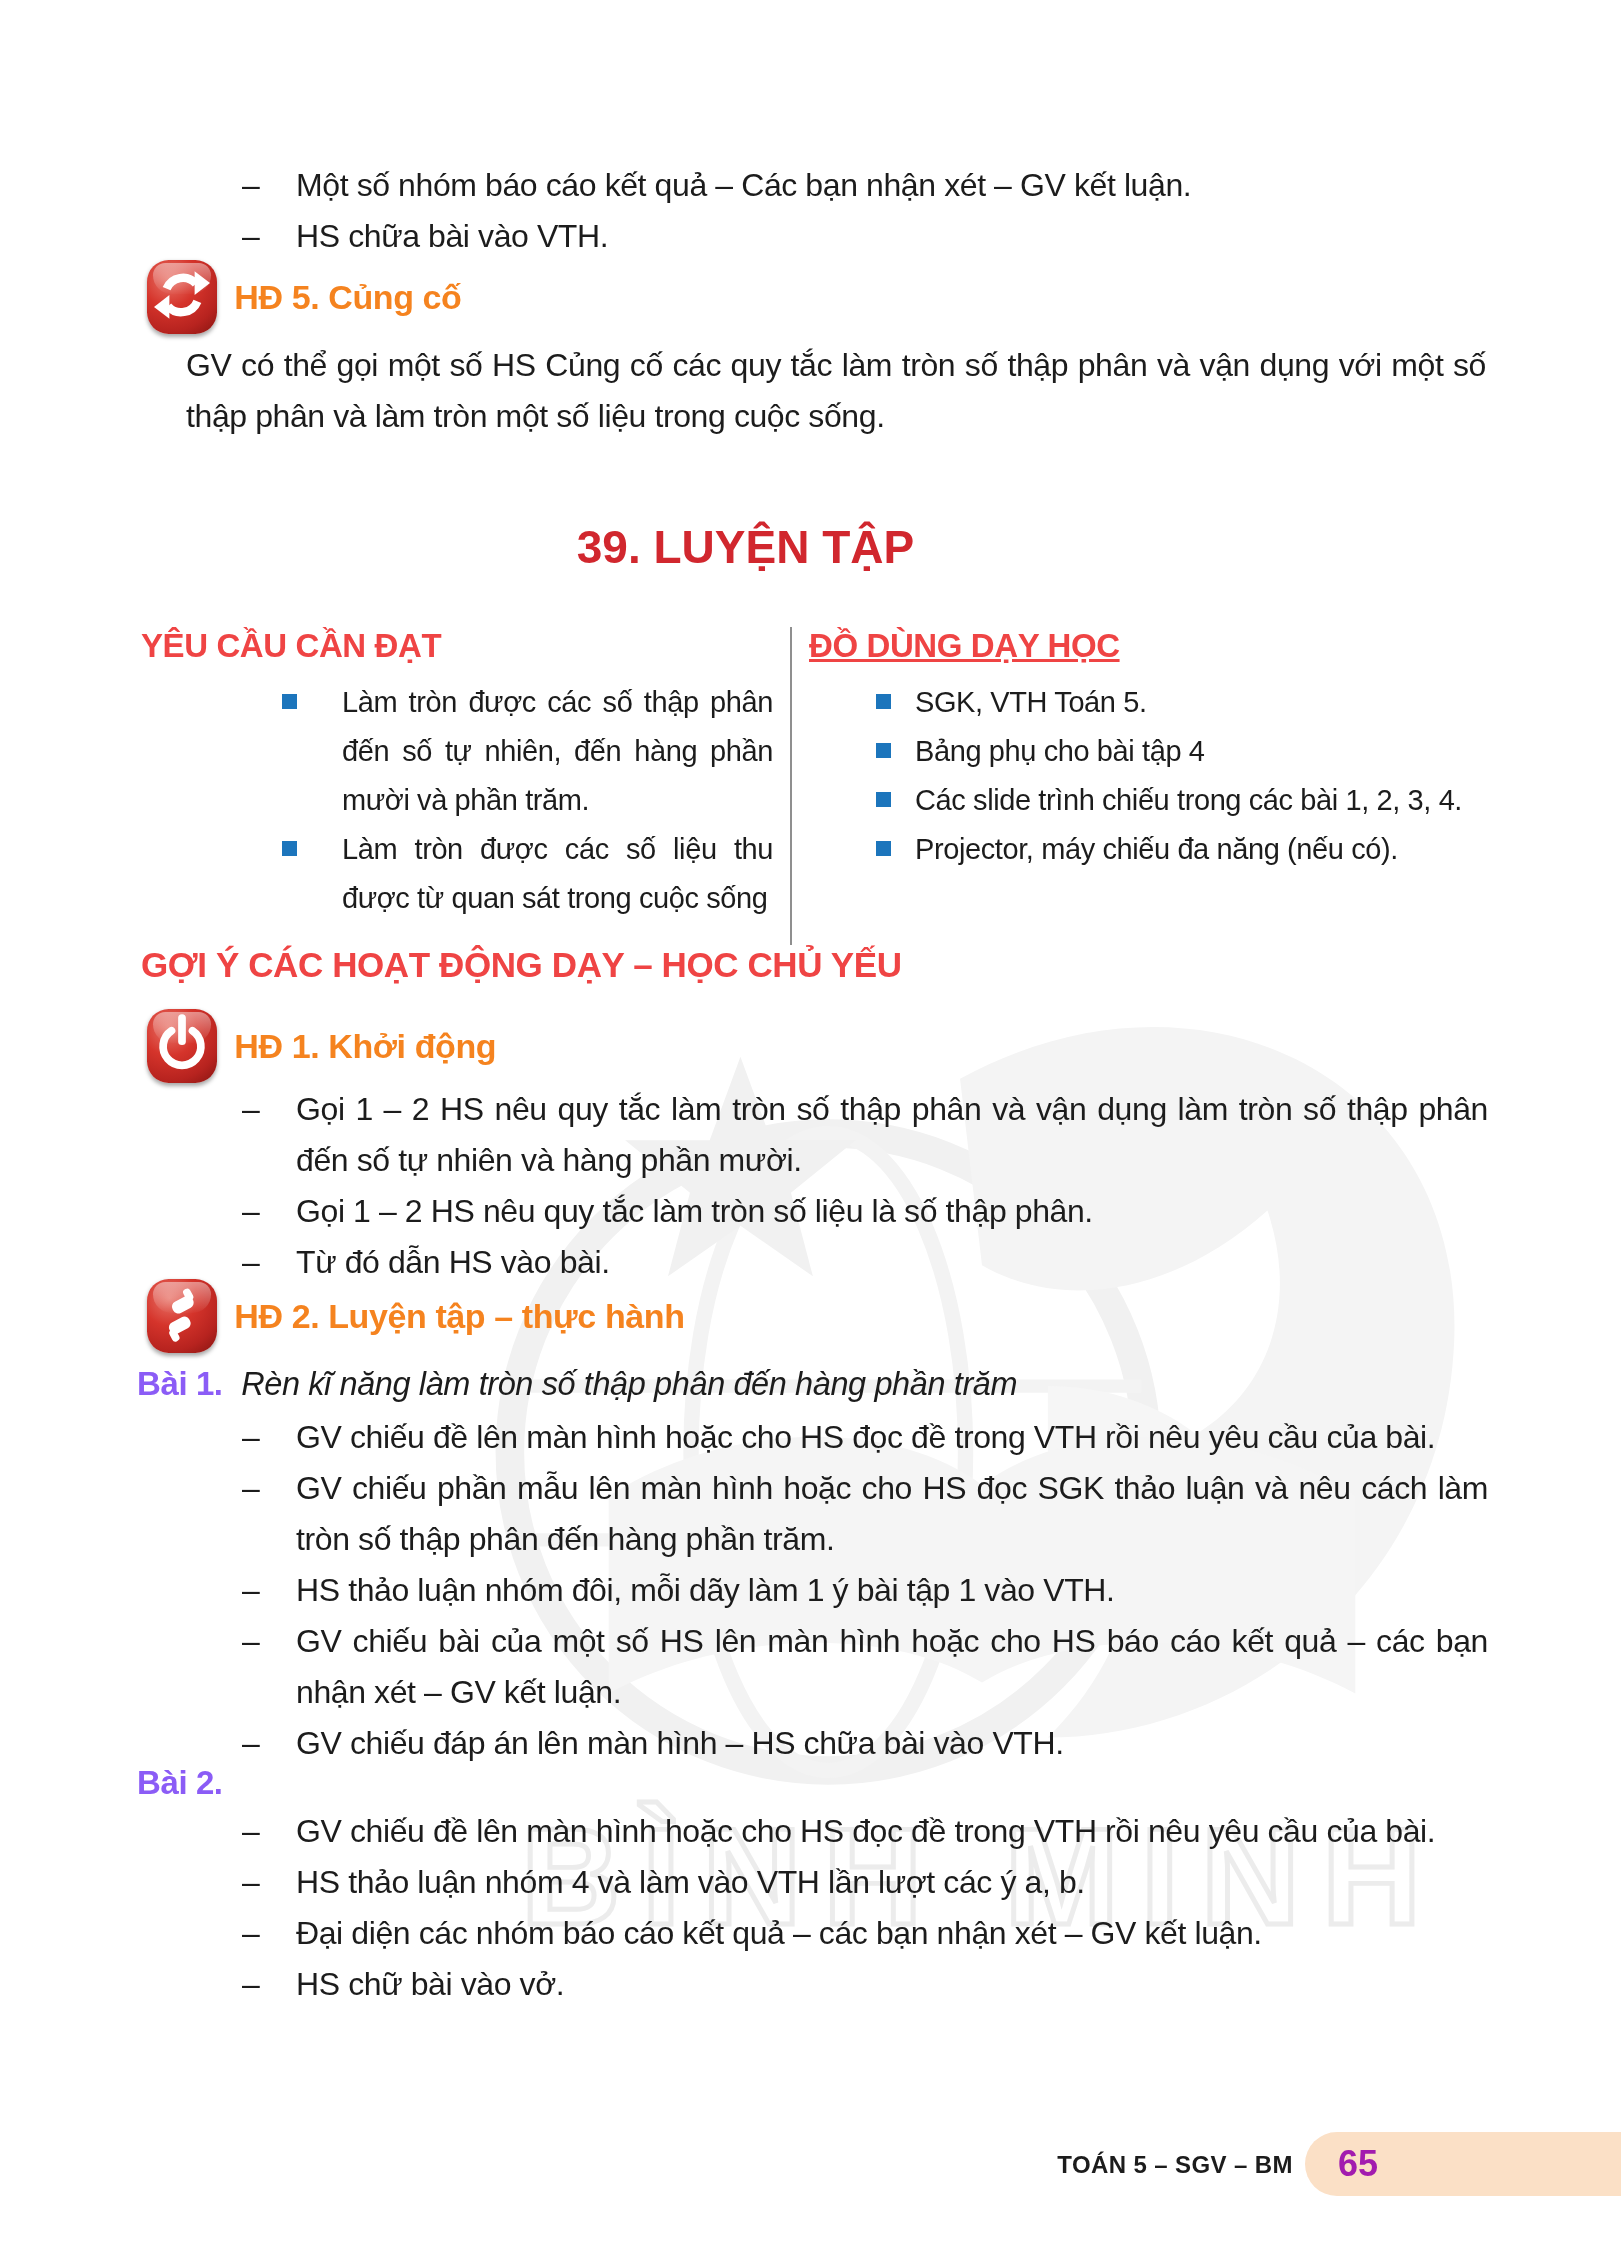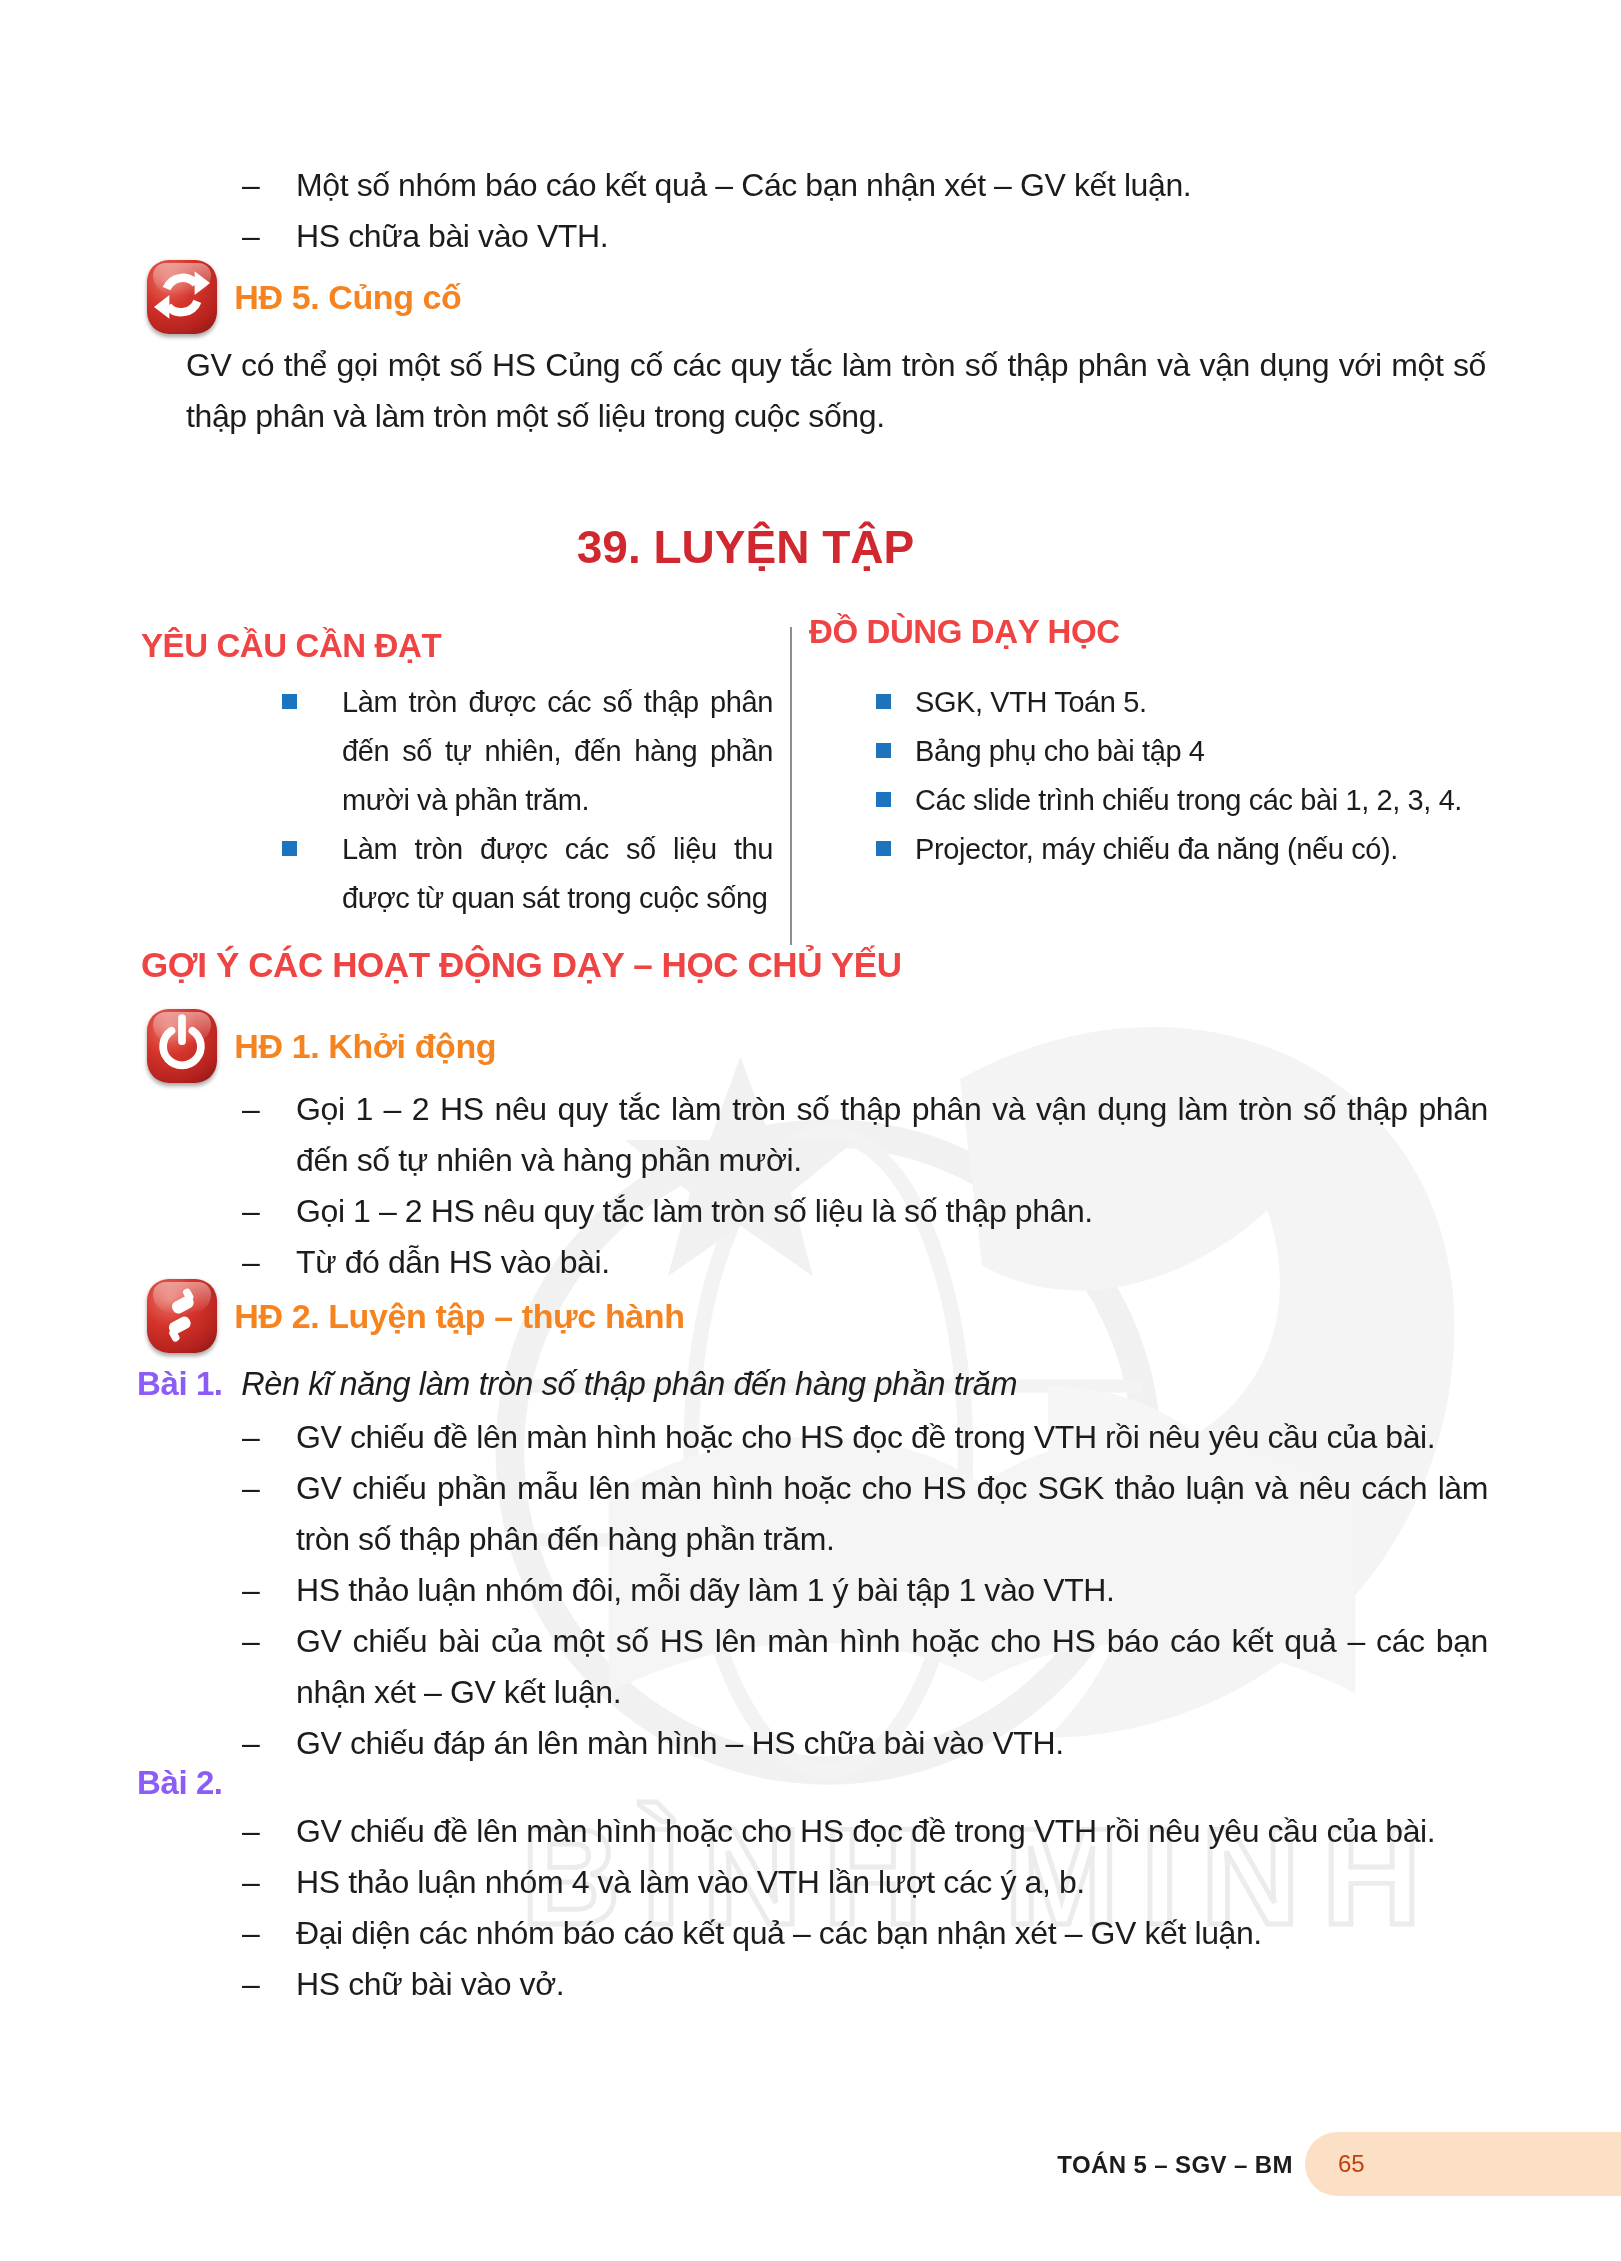--- a/index.html
+++ b/index.html
@@ -41,21 +41,21 @@
   .divider{left:790px;top:627px;width:2.2px;height:318px;background:#8f8f8f;}
   
   .bai-label{color:#8b5cf6;font-weight:bold;font-size:33px;}
   .bai-sub{font-style:italic;font-size:32.5px;}
   
   .footer-label{font-size:24px;font-weight:bold;letter-spacing:0.4px;line-height:43px;}
   .page-badge{
     left:1305px;top:2132px;width:316px;height:64px;background:#FBE0C6;
     border-radius:32px 0 0 32px;
   }
-  .page-badge span{display:inline-block;padding-left:33px;line-height:64px;font-size:24px;font-weight:400;color:#c2410c;}
+  .page-badge span{display:inline-block;padding-left:33px;line-height:64px;font-size:36px;font-weight:700;color:#a21caf;}
   .watermark{opacity:1;}
 </style>
 </head>
 <body>
 
 <div class="page">
 
   <svg class="abs watermark" style="left:433px;top:903px;" width="1098" height="1098" viewBox="0 0 100 100">
     <circle cx="36" cy="50" r="29" fill="none" stroke="#f1f1f1" stroke-width="2.6"></circle>
     <ellipse cx="36" cy="50" rx="12.5" ry="29" fill="none" stroke="#f3f3f3" stroke-width="1.4"></ellipse>
@@ -89,21 +89,21 @@
       </svg>
     </div>
     <div class="hd-label">HĐ 5. Củng cố</div>
   </div>
 
   <div class="abs body-text para" style="top:340px;left:186px;width:1300px;">GV có thể gọi một số HS Củng cố các quy tắc làm tròn số thập phân và vận dụng với một số thập phân và làm tròn một số liệu trong cuộc sống.</div>
 
   <div class="abs lesson-title" style="top:520px;">39. LUYỆN TẬP</div>
 
   <div class="abs blue-h" style="top:627px;left:141px;">YÊU CẦU CẦN ĐẠT</div>
-  <div class="abs blue-h" style="top:613px;left:809px;">ĐỒ DÙNG DẠY HỌC</div>
+  <div class="abs blue-h" style="top:627px;left:809px;text-decoration:underline;">ĐỒ DÙNG DẠY HỌC</div>
   <div class="abs divider"></div>
 
   <div class="abs col-text req-list" style="top:678px;left:282px;width:491px;">
 
       <div class="sq-item">
         <span class="sq"></span><span>Làm tròn được các số thập phân đến số tự nhiên, đến hàng phần mười và phần trăm.</span>
       </div>
 
       <div class="sq-item">
         <span class="sq"></span><span>Làm tròn được các số liệu thu được từ quan sát trong cuộc sống</span>

